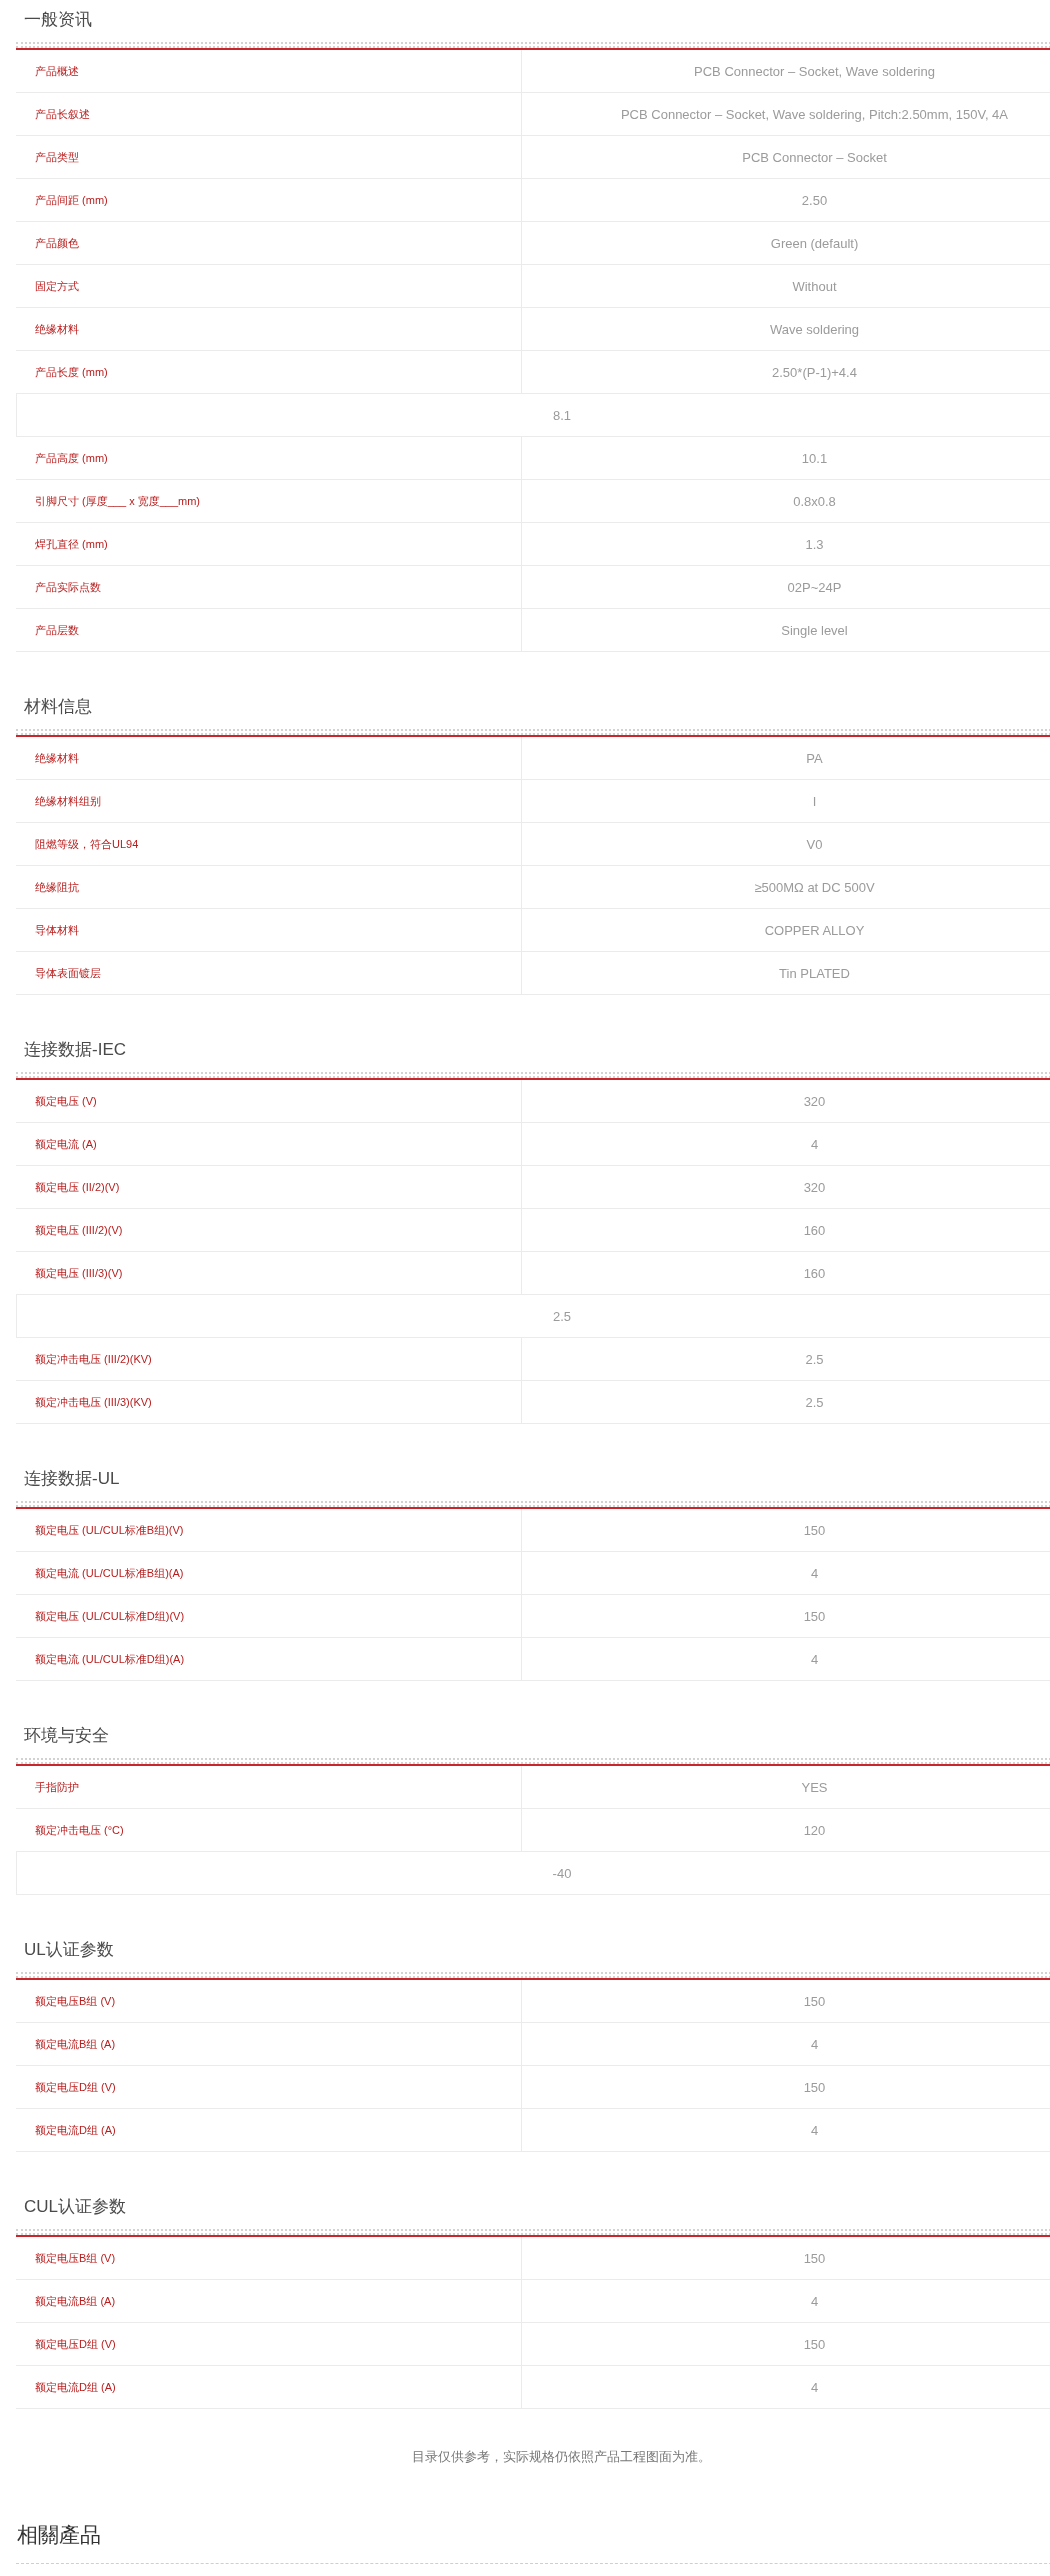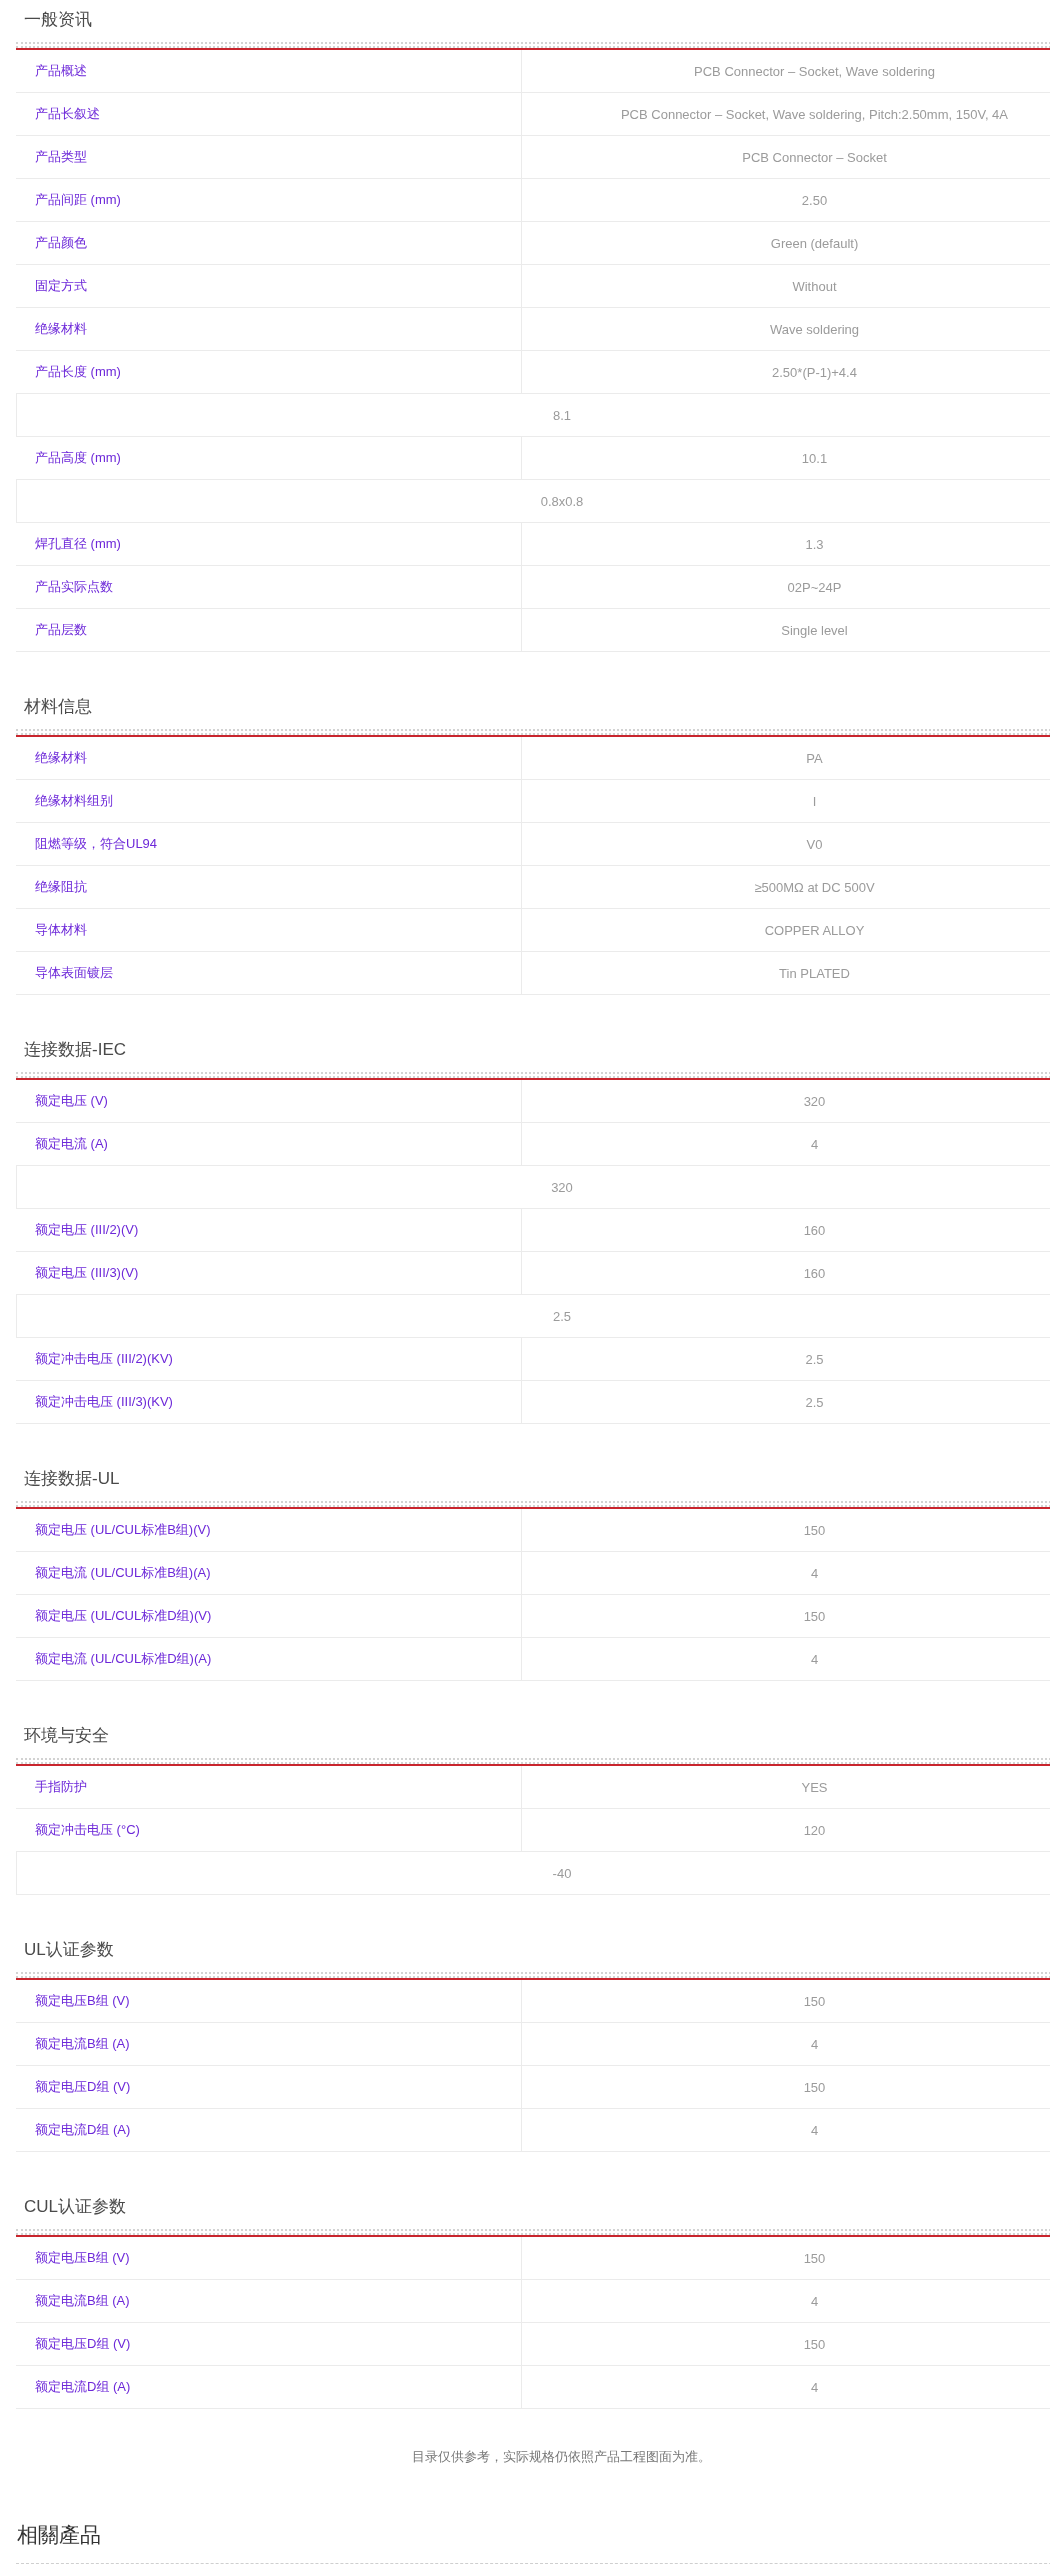--- a/index.html
+++ b/index.html
@@ -37,22 +37,22 @@
     border-bottom: 1px solid #ebebeb;
     align-items: stretch;
     background: #fff;
   }
   .cell-label {
     flex: 0 0 505px;
     box-sizing: border-box;
     padding-left: 19px;
     display: flex;
     align-items: center;
-    font-size: 13px;
-    color: #6d28d9;
+    font-size: 11px;
+    color: #b91c1c;
   }
   .cell-value {
     flex: 1;
     border-left: 1px solid #ebebeb;
     display: flex;
     align-items: center;
     justify-content: center;
     font-size: 13px;
     color: #9b9b9b;
   }
@@ -130,20 +130,21 @@
             <div class="cell-value">2.50*(P-1)+4.4</div>
           </div>
           <div class="spec-row">
             <div class="cell-value">8.1</div>
           </div>
           <div class="spec-row">
             <div class="cell-label">产品高度 (mm)</div>
             <div class="cell-value">10.1</div>
           </div>
           <div class="spec-row">
+            <div class="cell-label">引脚尺寸 (厚度___ x 宽度___mm)</div>
             <div class="cell-value">0.8x0.8</div>
           </div>
           <div class="spec-row">
             <div class="cell-label">焊孔直径 (mm)</div>
             <div class="cell-value">1.3</div>
           </div>
           <div class="spec-row">
             <div class="cell-label">产品实际点数</div>
             <div class="cell-value">02P~24P</div>
           </div>
@@ -191,20 +192,21 @@
         <div class="spec-table">
           <div class="spec-row">
             <div class="cell-label">额定电压 (V)</div>
             <div class="cell-value">320</div>
           </div>
           <div class="spec-row">
             <div class="cell-label">额定电流 (A)</div>
             <div class="cell-value">4</div>
           </div>
           <div class="spec-row">
+            <div class="cell-label">额定电压 (II/2)(V)</div>
             <div class="cell-value">320</div>
           </div>
           <div class="spec-row">
             <div class="cell-label">额定电压 (III/2)(V)</div>
             <div class="cell-value">160</div>
           </div>
           <div class="spec-row">
             <div class="cell-label">额定电压 (III/3)(V)</div>
             <div class="cell-value">160</div>
           </div>

